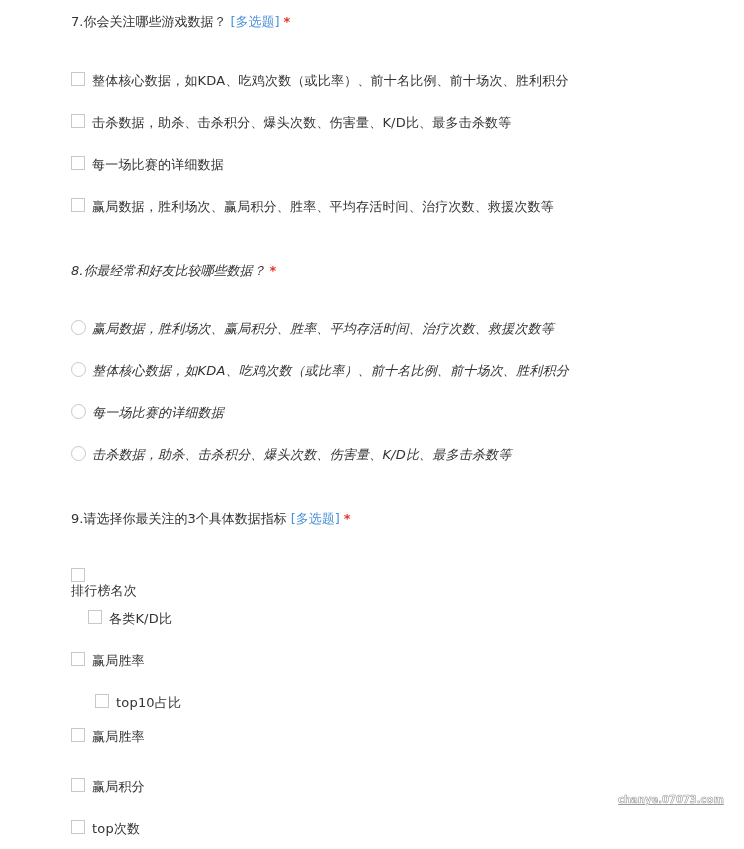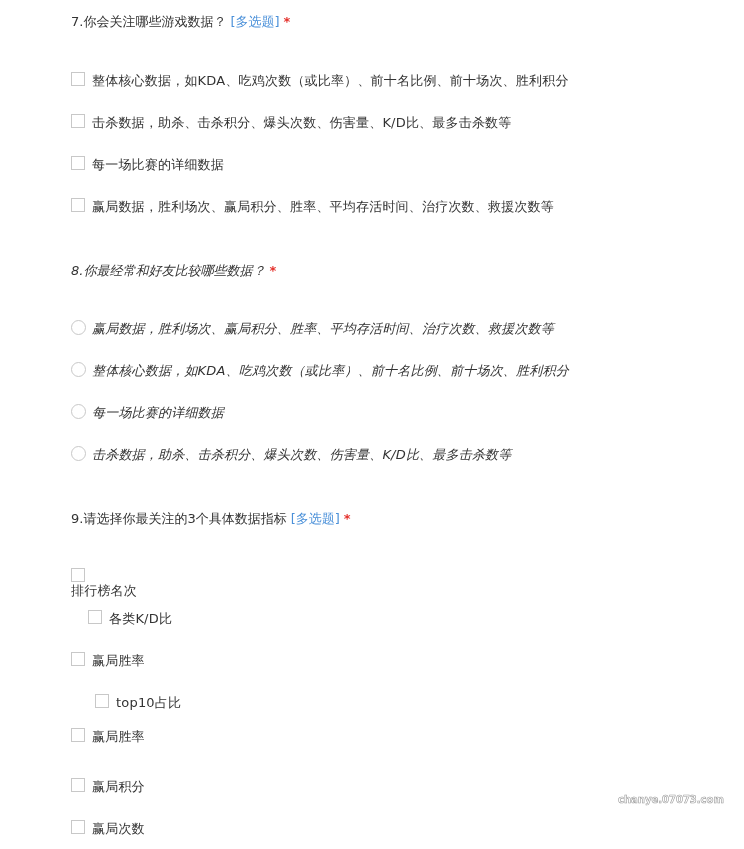--- a/index.html
+++ b/index.html
@@ -12,21 +12,21 @@
   .question { position: absolute; left: 71px; }
   .q-title { font-size: 13px; color: #333; white-space: nowrap; height: 20px; line-height: 20px; }
   .q-tag { color: #4a90d9; margin-left: 4px; }
   .q-req { color: #e5322d; margin-left: 4px; font-weight: bold; }
   .option { position: absolute; left: 0; display: flex; align-items: flex-start; height: 20px; white-space: nowrap; cursor: pointer; }
   .box { width: 14px; height: 14px; border: 1px solid #c8c8c8; background: #fff; box-sizing: border-box; margin-right: 7px; flex: none; }
   .radio { width: 15px; height: 15px; border: 1px solid #c8c8c8; border-radius: 50%; background: #fff; box-sizing: border-box; margin-right: 6px; flex: none; }
   .opt-label { font-size: 13px; color: #333; letter-spacing: 0.2px; }
   .watermark { position: absolute; left: 596px; top: 800px; width: 148px; height: 49px; }
   .wm-cn { font-size: 30px; font-weight: bold; color: #fff; -webkit-text-stroke: 1.2px #9a9a9a; letter-spacing: -1px; line-height: 32px; }
-  .wm-en { font-size: 10px; color: #fff; -webkit-text-stroke: 0.6px #9a9a9a; font-weight: bold; margin-left: 22px; margin-top: -6px; }
+  .wm-en { font-size: 10px; color: #fff; -webkit-text-stroke: 0.6px #9a9a9a; font-weight: bold; margin-left: 22px; margin-top: -6px; text-decoration: underline; }
 </style>
 </head>
 <body>
 
 <div class="question" style="top:12px;">
   <div class="q-title">
     <span>7.</span><span>你会关注哪些游戏数据？</span><span class="q-tag">[多选题]</span><span class="q-req">*</span>
   </div>
   <div class="option" style="top:60px;">
       <span class="box"></span>
@@ -91,19 +91,19 @@
   <div class="option" style="top:219px;">
       <span class="box"></span>
       <span class="opt-label">赢局胜率</span>
     </div>
   <div class="option" style="top:269px;">
       <span class="box"></span>
       <span class="opt-label">赢局积分</span>
     </div>
   <div class="option" style="top:311px;">
       <span class="box"></span>
-      <span class="opt-label">赢局次数</span>
+      <span class="opt-label">top次数</span>
     </div>
 </div>
 
 <div class="watermark">
   <div class="wm-en">chanye.07073.com</div>
 </div>
 
 </body></html>

